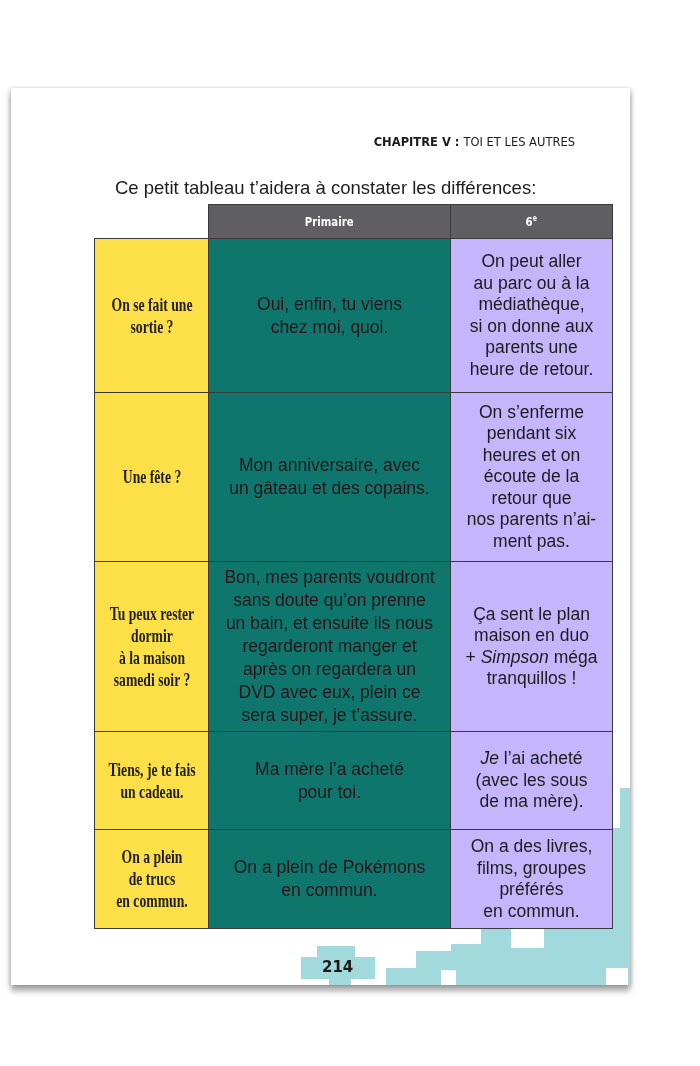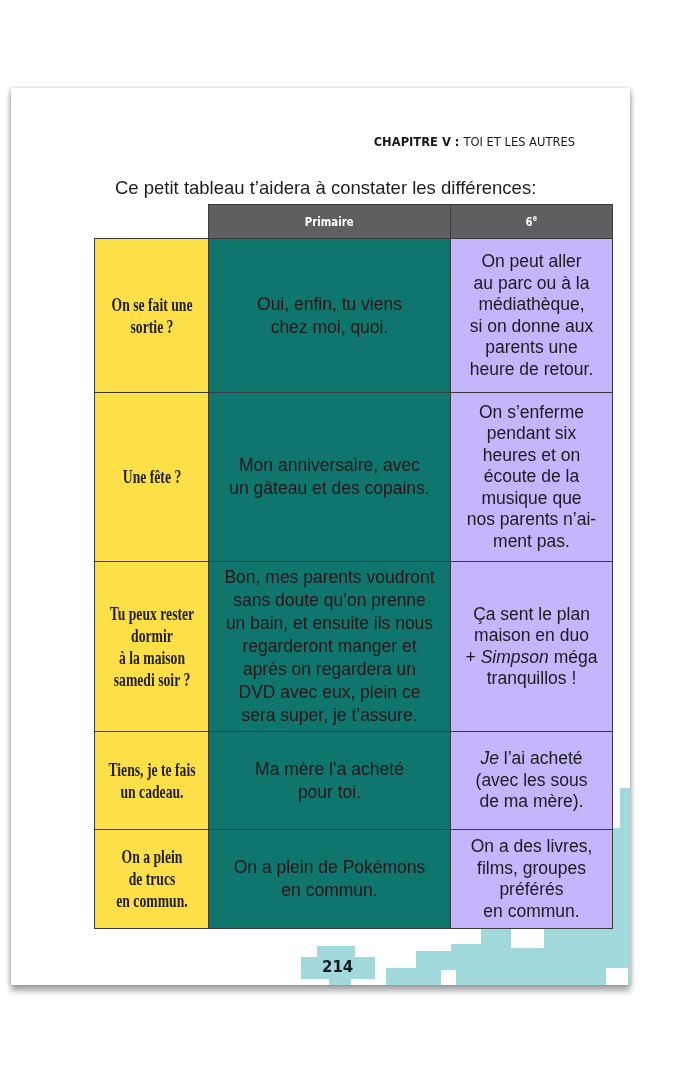--- a/index.html
+++ b/index.html
@@ -95,21 +95,21 @@
 heure de retour.</td>
     </tr>
     <tr style="height:169px;">
       <td class="c1"><span>Une fête ?</span></td>
       <td class="c2">Mon anniversaire, avec
 un gâteau et des copains.</td>
       <td class="c3">On s’enferme
 pendant six
 heures et on
 écoute de la
-musique que
+retour que
 nos parents n’ai-
 ment pas.</td>
     </tr>
     <tr style="height:170px;">
       <td class="c1"><span>Tu peux rester
 dormir
 à la maison
 samedi soir ?</span></td>
       <td class="c2">Bon, mes parents voudront
 sans doute qu’on prenne

